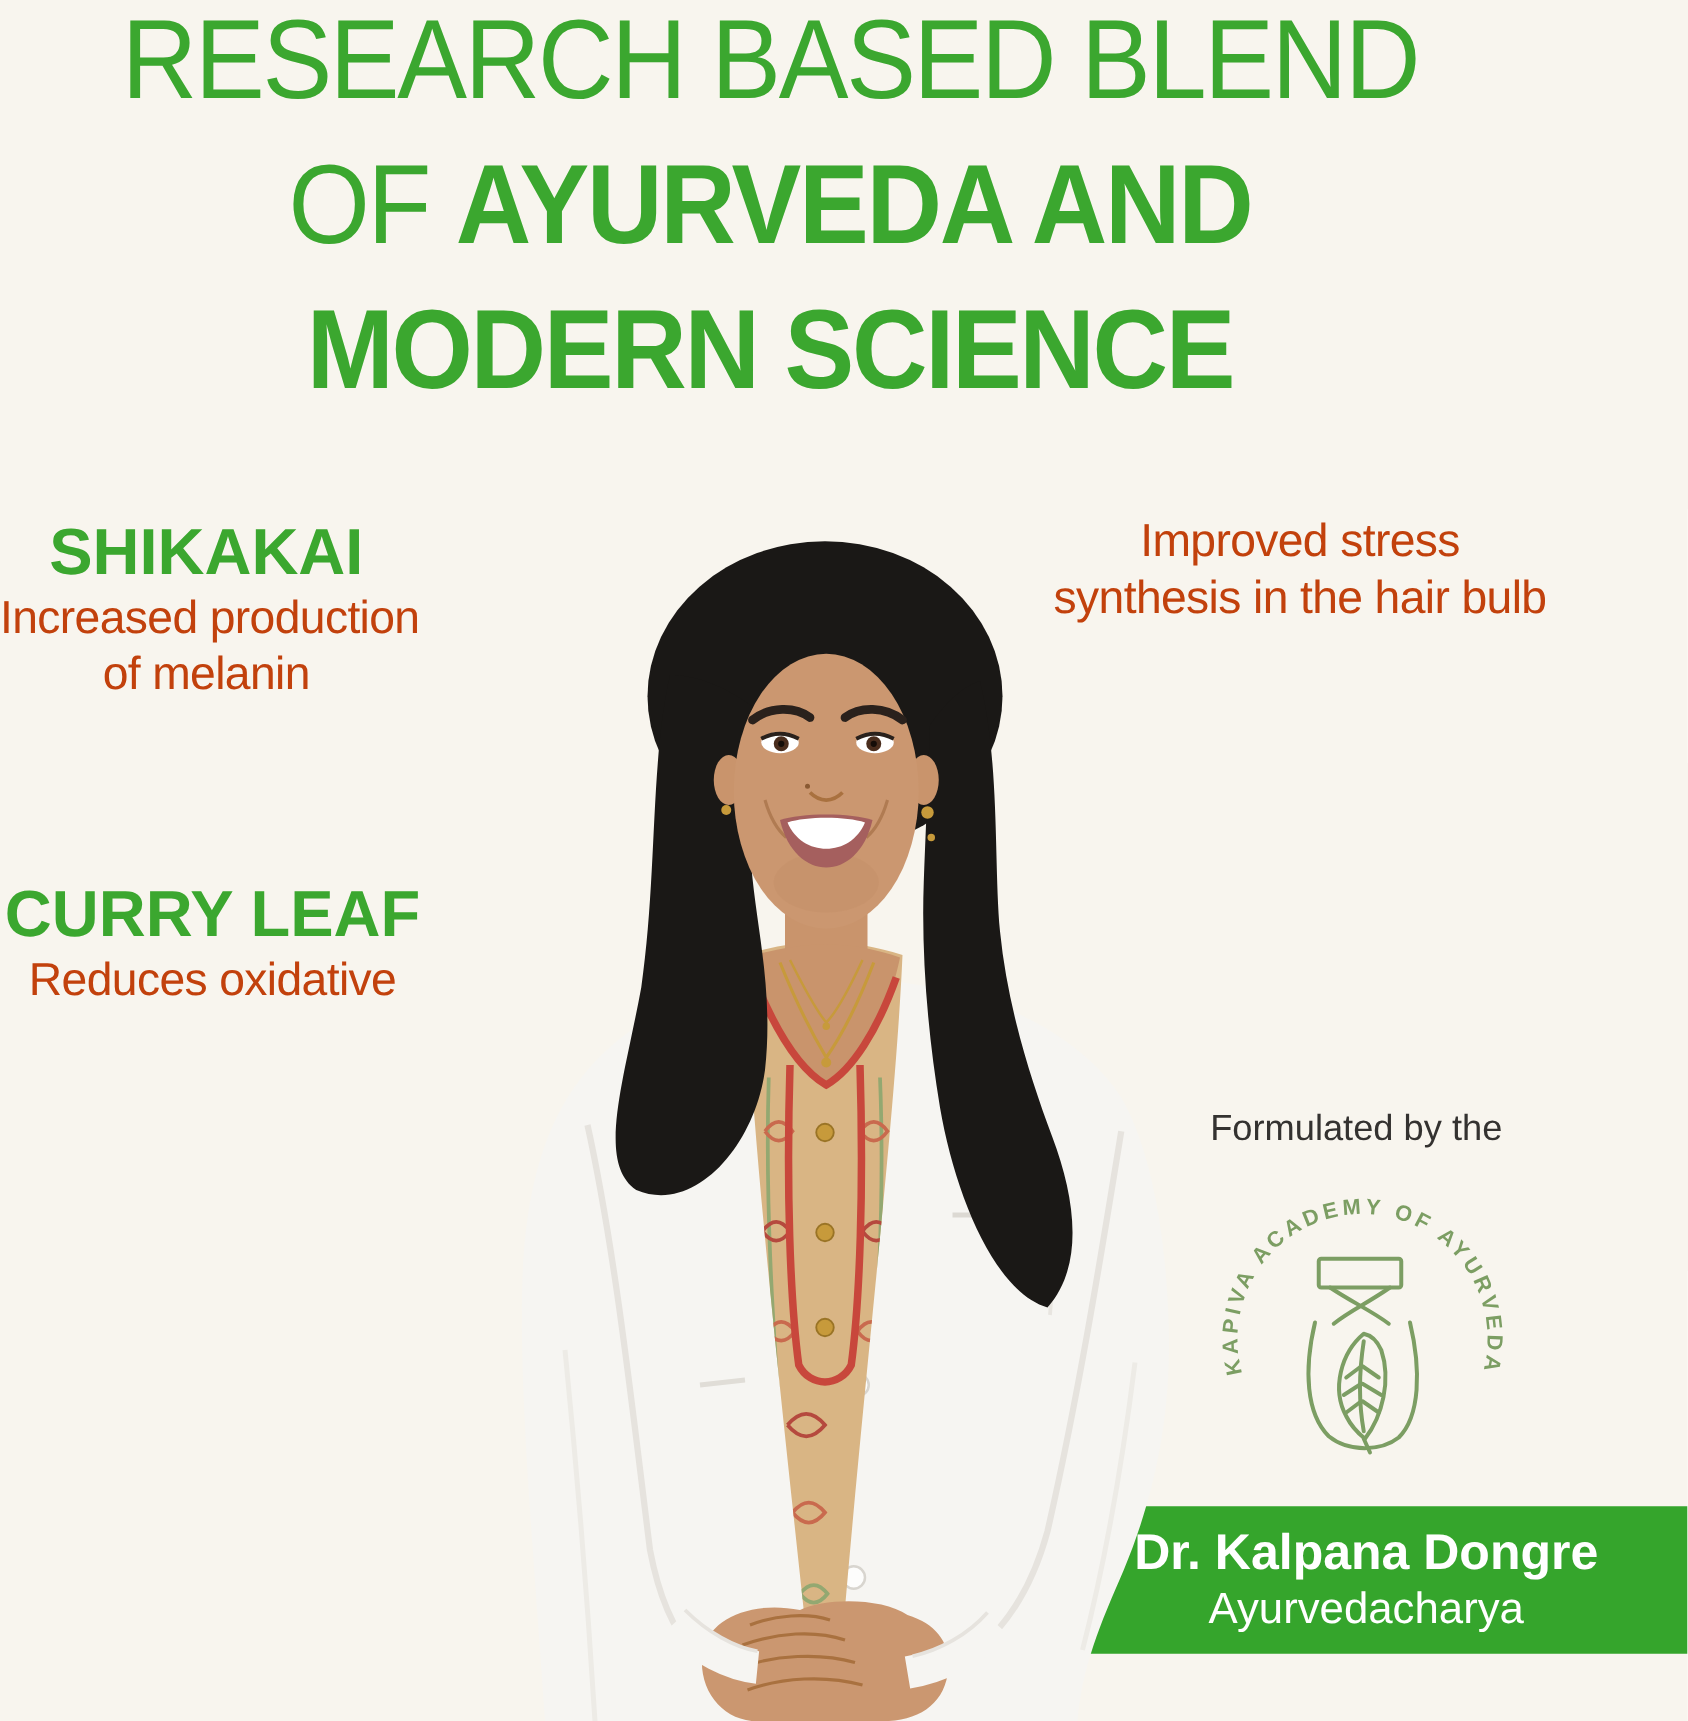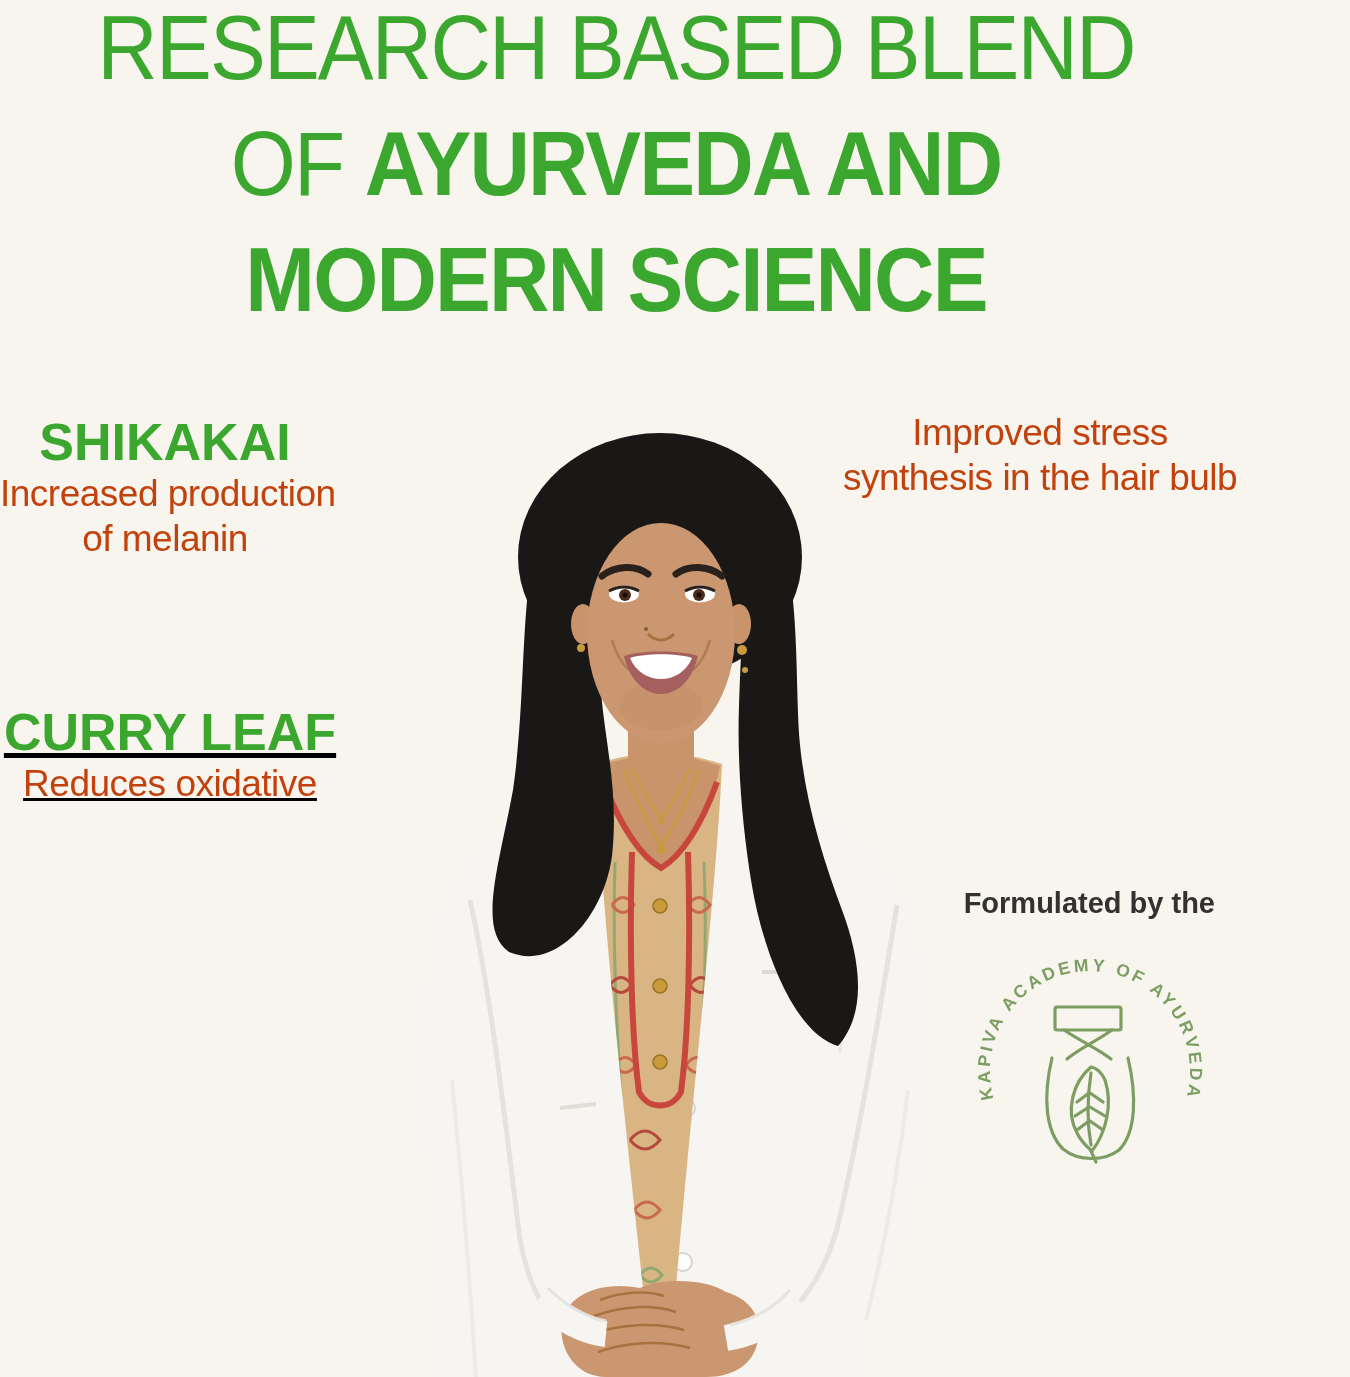--- a/index.html
+++ b/index.html
@@ -25,25 +25,25 @@
   .ing .ing-name{
     font-weight:700;color:#3ba72f;font-size:52px;line-height:58px;
     letter-spacing:0;white-space:nowrap;
   }
   .ing .ing-desc{
     color:#c2410c;font-size:37px;line-height:45px;letter-spacing:-.5px;white-space:nowrap;
   }
   .blk-shikakai{left:0;top:413px;width:330px;}
   .blk-moong{left:765px;top:410px;width:550px;}
   .blk-moong .ing-name{font-size:50px;}
-  .blk-curry{left:0;top:703px;width:340px;text-decoration:underline;}
+  .blk-curry{left:0;top:703px;width:340px;}
   
   .formulated{
-    position:absolute;left:955px;top:886px;width:260px;text-align:right;
-    color:#343230;font-size:29px;line-height:34px;font-weight:bold;
+    position:absolute;left:955px;top:886px;width:260px;text-align:center;
+    color:#343230;font-size:29px;line-height:34px;
   }
   
   .logo{position:absolute;left:962px;top:950px;width:256px;height:242px;}
   
   .banner{
     position:absolute;left:872px;top:1205px;width:478px;height:118px;
     background:#35a52c;color:#ffffff;text-align:center;
     padding-top:13px;box-sizing:border-box;padding-right:36px;
     z-index:1;
   }
@@ -95,20 +95,24 @@
       <path d="M-26,-41 C-8,-29 8,-22 21,-12"></path>
       <path d="M22,-41 C5,-29 -11,-22 -23,-12"></path>
       <path d="M-38,-13 C-47,25 -45,60 -27,78 C-11,91 15,90 29,79 C46,62 47,25 38,-13"></path>
       <path d="M1,-4 C-17,11 -25,40 -13,62 C-9,70 -3,76 2,80 C16,62 23,33 15,9 C11,0 6,-3 1,-4 Z"></path>
       <path d="M1,74 C-3,52 -3,28 1,2"></path>
       <path d="M0,22 L13,31 M0,36 L15,45 M0,50 L13,59 M-1,22 L-13,31 M-1,36 L-15,45 M-1,50 L-13,59"></path>
       <path d="M1,80 L6,91"></path>
     </g>
   </svg>
 
+  <div class="banner">
+    <div class="b-name">Dr. Kalpana Dongre</div>
+    <div class="b-title">Ayurvedacharya</div>
+  </div>
 
   <svg class="doctor" viewBox="395 430 555 947" xmlns="http://www.w3.org/2000/svg" role="img">
 
     <g>
       <path d="M598,786 C556,792 504,816 470,856 C438,894 424,942 419,1002
                C413,1092 426,1230 436,1377 L862,1377 C866,1332 880,1300 899,1256
                C924,1196 937,1132 935,1062 C933,982 919,916 897,878
                C867,831 800,795 728,787 C688,779 640,779 598,786 Z" fill="#f6f5f2"></path>
       <path d="M470,900 C492,1000 505,1120 520,1240 C528,1282 540,1305 554,1320" stroke="#e6e3de" stroke-width="5" fill="none"></path>
       <path d="M897,905 C880,1010 862,1120 838,1225 C828,1262 812,1288 798,1304" stroke="#e6e3de" stroke-width="5" fill="none"></path>

